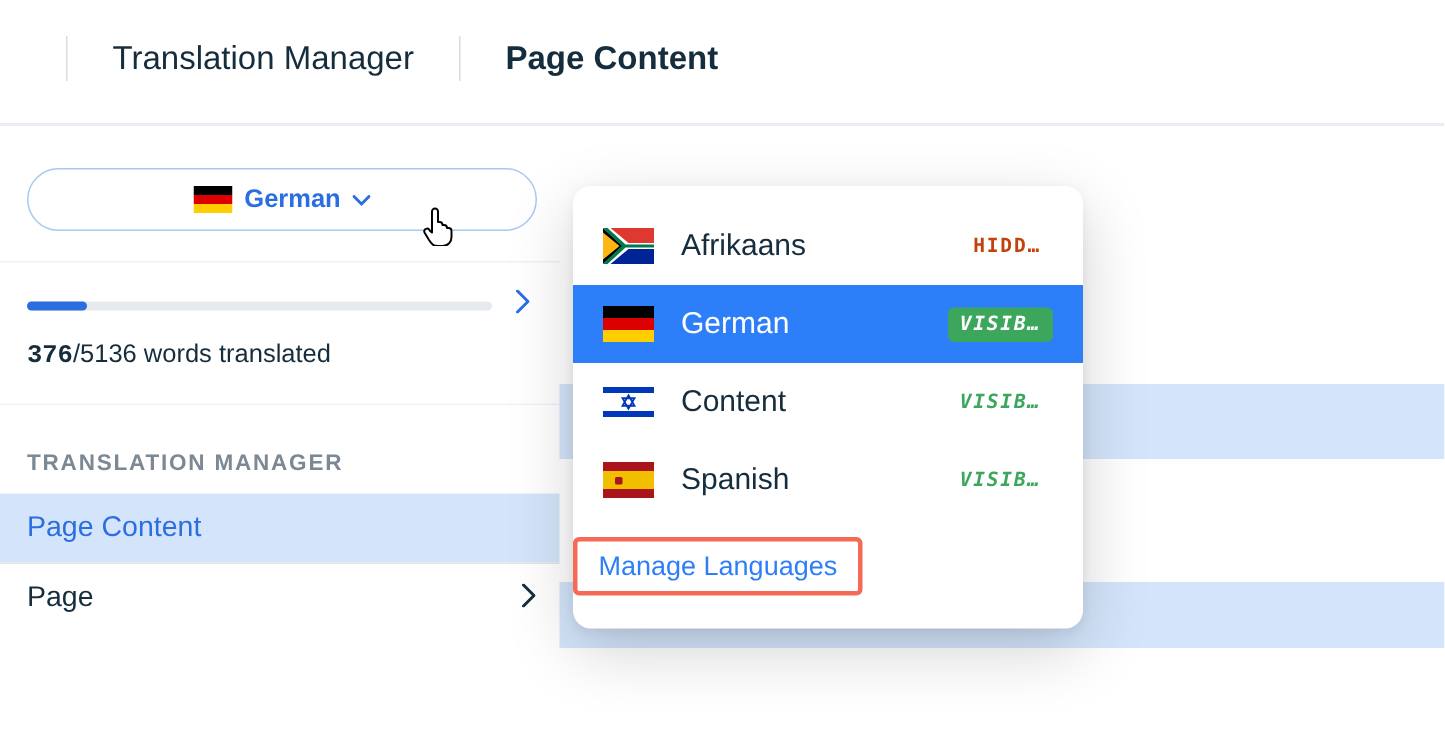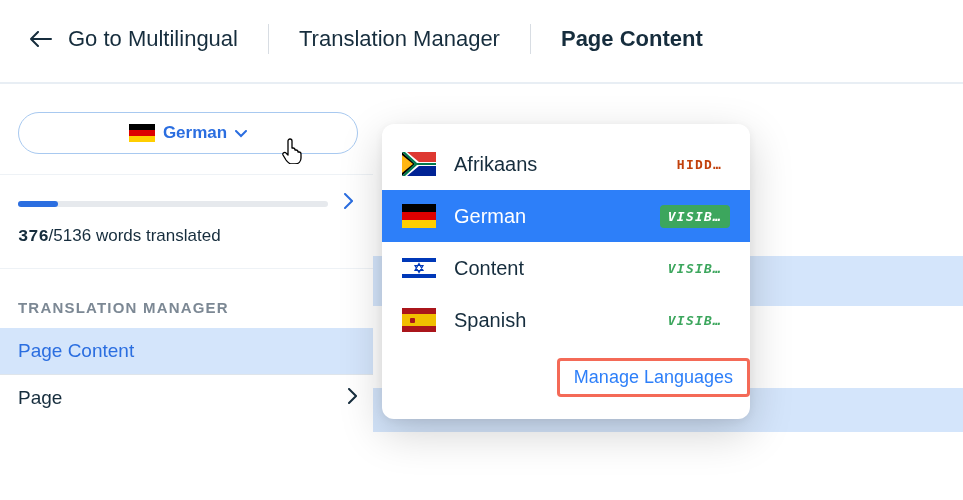--- a/index.html
+++ b/index.html
@@ -165,21 +165,21 @@
     position: absolute;
     left: 0; right: 0;
     background: #d4e5fb;
   }
 
   
   .dropdown {
     position: absolute;
     left: 382px;
     top: 124px;
-    width: 368px;
+    width: 340px;
     background: #fff;
     border-radius: 12px;
     box-shadow: 0 14px 44px rgba(0,0,0,0.18), 0 2px 8px rgba(0,0,0,0.06);
     padding: 14px 0 22px 0;
     z-index: 20;
   }
   .dd-item {
     display: flex;
     align-items: center;
     gap: 18px;
@@ -203,47 +203,39 @@
     padding: 4px 8px;
     border-radius: 4px;
   }
   .dd-badge.hidden { color: #c2410c; }
   .dd-badge.visib  { color: #3ca65d; font-style: italic; }
   .dd-item.selected .dd-badge.visib {
     background: #3ca65d;
     color: #fff;
   }
   .dd-manage-wrap {
-    display: flex; justify-content: flex-end;
+    display: flex; justify-content: flex-start;
     padding-top: 12px;
   }
   .dd-manage {
     color: #2d7ff9;
     font-size: 18px;
     padding: 6px 14px;
     border: 3px solid #f46a57;
     border-radius: 4px;
     cursor: pointer;
   }
 
   
   svg.flag { display: block; }
 </style>
 </head>
 <body>
 
 <div class="header">
-  <div class="back">
-    <span class="arrow-left">
-      <svg width="22" height="16" viewBox="0 0 22 16">
-          <path d="M8 1 L1 8 L8 15 M1 8 H21" stroke="#162d3d" stroke-width="2" fill="none" stroke-linecap="round" stroke-linejoin="round"></path>
-        </svg>
-    </span>
-    <span>Go to Multilingual</span>
-  </div>
   <div class="crumb-sep"></div>
   <div class="crumb">Translation Manager</div>
   <div class="crumb-sep"></div>
   <div class="crumb current">Page Content</div>
 </div>
 <div class="header-divider"></div>
 
 <div class="body">
   <div class="sidebar">
 

